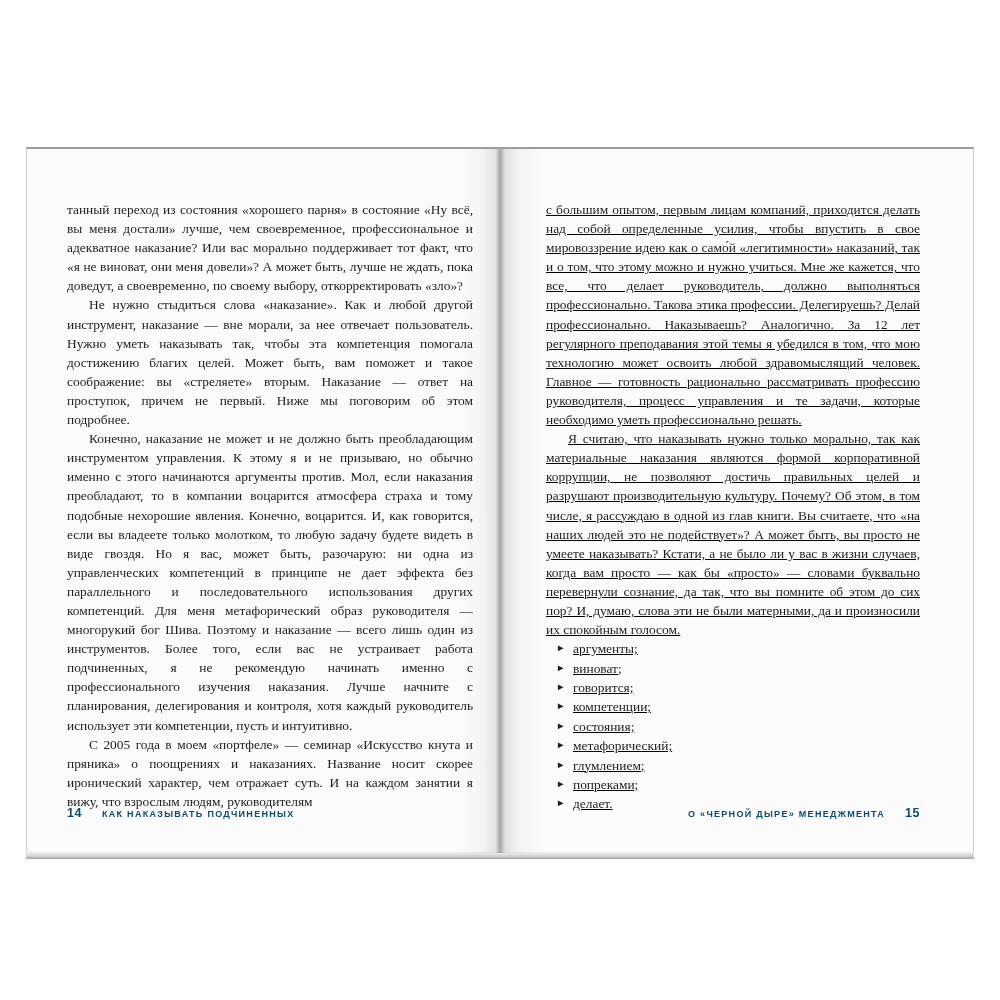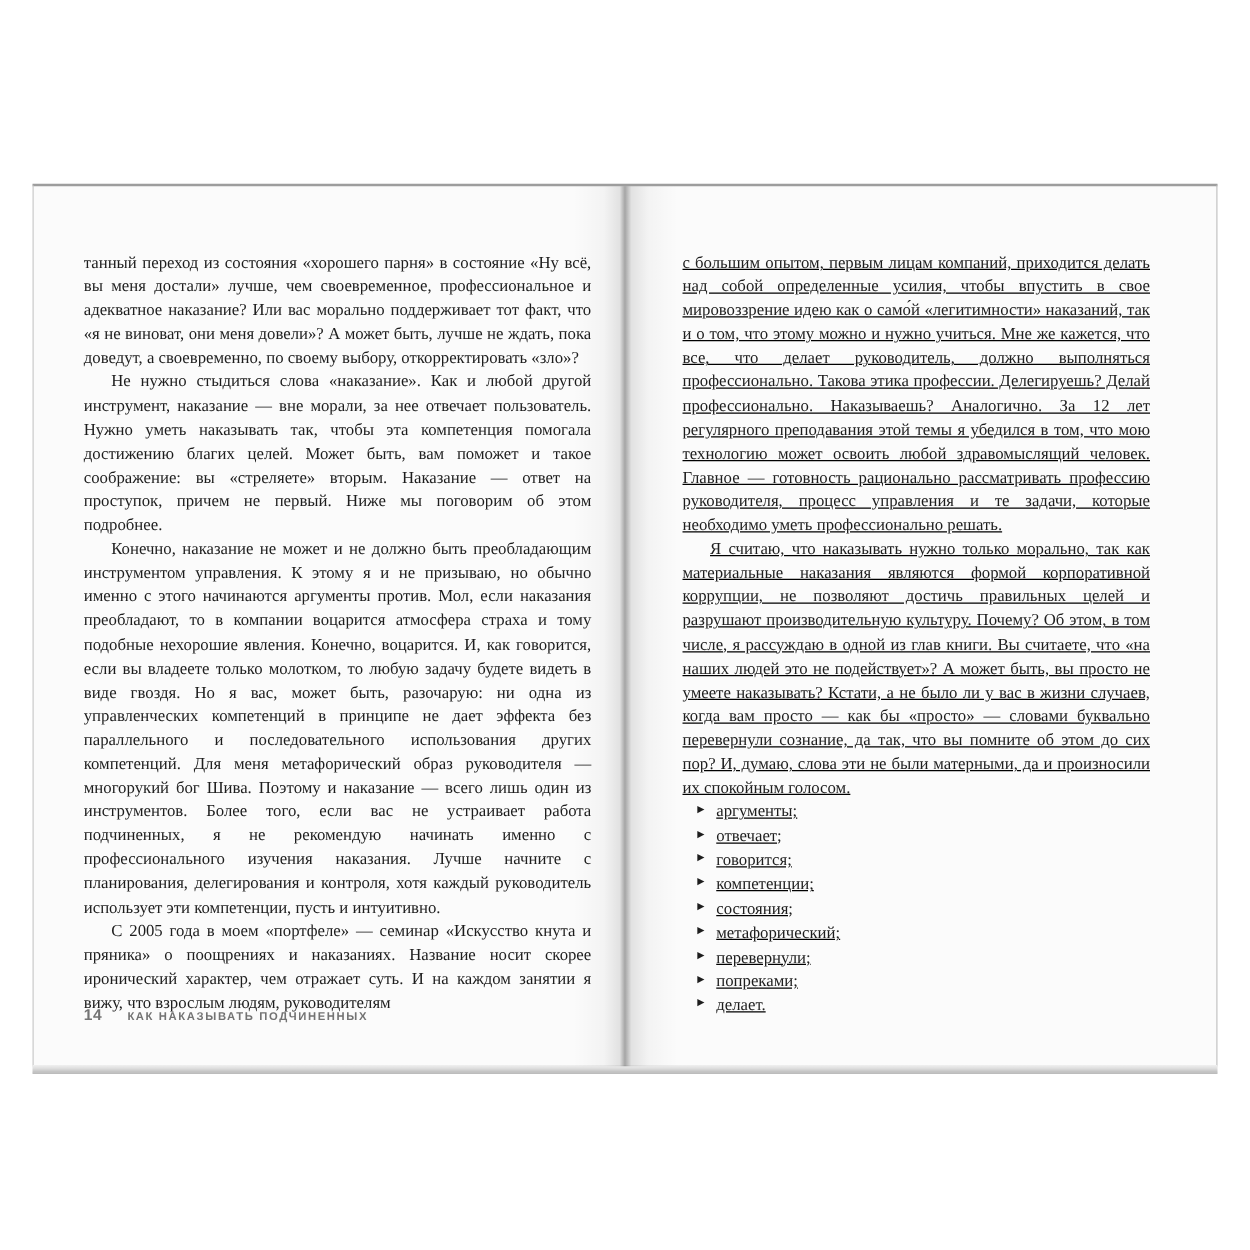--- a/index.html
+++ b/index.html
@@ -105,21 +105,21 @@
     line-height: 19.4px;
     color: #1d1d1d;
   }
   
   .footer {
     position: absolute;
     bottom: 32px;
     left: 40px;
     right: 28px;
     font-family: "Liberation Sans", "DejaVu Sans", sans-serif;
-    color: #737373;
+    color: #0c4a6e;
     white-space: nowrap;
   }
   .page.right .footer { left: 45px; right: 55px; text-align: right; }
   .footer .pagenum {
     font-size: 12.5px;
     font-weight: bold;
     letter-spacing: 0.5px;
   }
   .footer .running {
     font-size: 9px;
@@ -149,27 +149,30 @@
         <span class="pagenum">14</span><span class="running">КАК НАКАЗЫВАТЬ ПОДЧИНЕННЫХ</span>
       </div>
     </div>
 
     <div class="page right">
       <div class="page-body">
         <p class="noindent">с большим опытом, первым лицам компаний, приходится делать над собой определенные усилия, чтобы впустить в свое мировоззрение идею как о само́й «легитимности» наказаний, так и о том, что этому можно и нужно учиться. Мне же кажется, что все, что делает руководитель, должно выполняться профессионально. Такова этика профессии. Делегируешь? Делай профессионально. Наказываешь? Аналогично. За 12 лет регулярного преподавания этой темы я убедился в том, что мою технологию может освоить любой здравомыслящий человек. Главное — готовность рационально рассматривать профессию руководителя, процесс управления и те задачи, которые необходимо уметь профессионально решать.</p>
         <p>Я считаю, что наказывать нужно только морально, так как материальные наказания являются формой корпоративной коррупции, не позволяют достичь правильных целей и разрушают производительную культуру. Почему? Об этом, в том числе, я рассуждаю в одной из глав книги. Вы считаете, что «на наших людей это не подействует»? А может быть, вы просто не умеете наказывать? Кстати, а не было ли у вас в жизни случаев, когда вам просто — как бы «просто» — словами буквально перевернули сознание, да так, что вы помните об этом до сих пор? И, думаю, слова эти не были матерными, да и произносили их спокойным голосом.</p>
         <ul class="bullets">
           <li><span class="marker">►</span><span>аргументы;</span></li>
-          <li><span class="marker">►</span><span>отвечает;</span></li>
+          <li><span class="marker">►</span><span>виноват;</span></li>
           <li><span class="marker">►</span><span>говорится;</span></li>
           <li><span class="marker">►</span><span>компетенции;</span></li>
           <li><span class="marker">►</span><span>состояния;</span></li>
           <li><span class="marker">►</span><span>метафорический;</span></li>
-          <li><span class="marker">►</span><span>перевернули;</span></li>
+          <li><span class="marker">►</span><span>глумлением;</span></li>
           <li><span class="marker">►</span><span>попреками;</span></li>
           <li><span class="marker">►</span><span>делает.</span></li>
         </ul>
+      </div>
+      <div class="footer">
+        <span class="running">О «ЧЕРНОЙ ДЫРЕ» МЕНЕДЖМЕНТА</span><span class="pagenum">15</span>
       </div>
     </div>
 
     <div class="spine-shadow"></div>
   </div>
 </div>
 
 </body></html>

